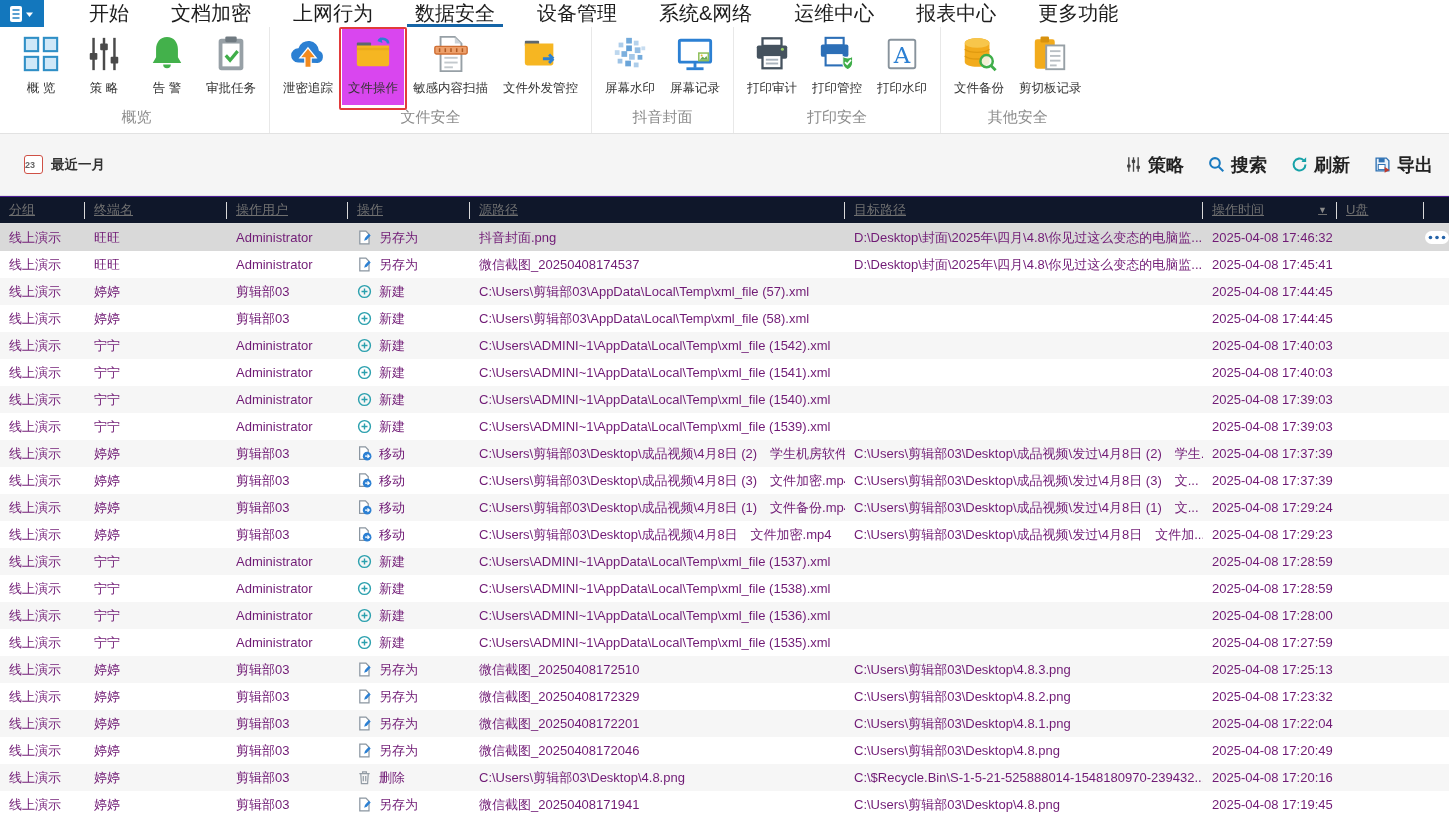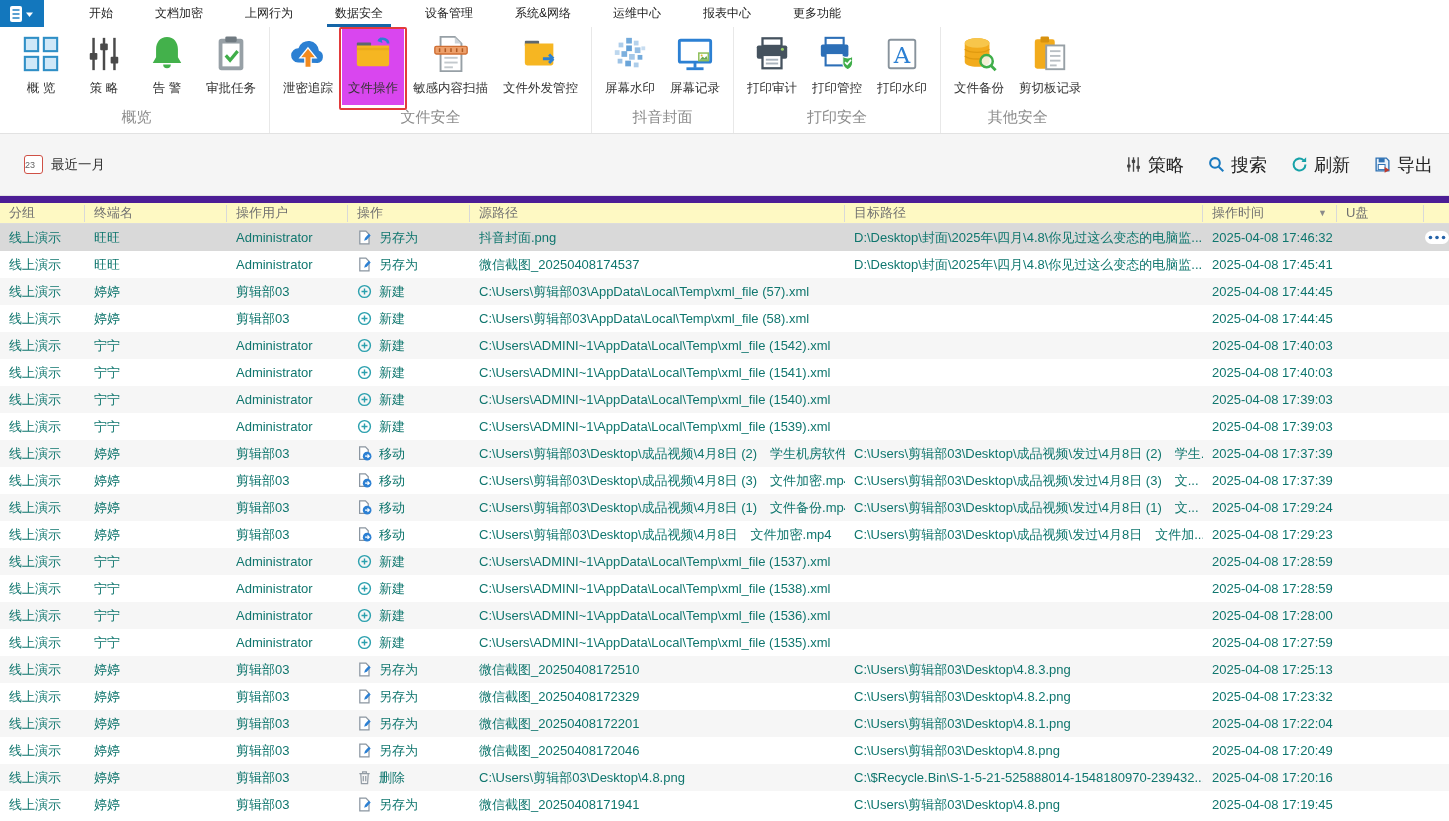--- a/index.html
+++ b/index.html
@@ -5,57 +5,57 @@
   * { box-sizing: border-box; margin: 0; padding: 0; }
   html,body { width:1449px; height:821px; overflow:hidden; background:#fff;
     font-family:"Liberation Sans","DejaVu Sans",sans-serif; }
   .app { width:1449px; height:821px; position:relative; background:#fff; }
 
   
   .menubar { display:flex; align-items:stretch; height:27px; background:#fff; }
   .app-btn { width:44px; background:#1377bd; display:flex; align-items:center; justify-content:center; cursor:pointer; }
   .app-btn svg { width:26px; height:18px; display:block; }
   .tabs { display:flex; margin-left:24px; }
-  .tab { padding:0 21px; font-size:12px; line-height:26px; color:#1c1c1c; position:relative; cursor:pointer; white-space:nowrap; }
+  .tab { padding:0 21px; font-size:20px; line-height:26px; color:#1c1c1c; position:relative; cursor:pointer; white-space:nowrap; }
   .tab.active::after { content:""; position:absolute; left:13px; right:13px; bottom:0; height:3px; background:#1565a7; }
 
   
   .ribbon { display:flex; background:#fff; height:107px; border-bottom:1px solid #e2e2e2; padding-left:4px; }
   .rgroup { display:flex; flex-direction:column; border-right:1px solid #e8e8e8; padding:0 7px; }
   .rgroup:last-child { border-right:none; }
   .rbtns { display:flex; flex:1; align-items:stretch; gap:3px; padding-top:2px; }
   .rbtn { position:relative; display:flex; flex-direction:column; align-items:center; min-width:60px;
           padding:6px 6px 2px; gap:7px; font-size:12.5px; color:#333; cursor:pointer; white-space:nowrap; }
   .rbtn .ricon svg { width:38px; height:38px; display:block; }
   .rbtn.active { background:#d946ef; }
   .red-frame { position:absolute; left:-3px; right:-3px; top:-2px; bottom:-5px;
                border:2px solid #e23b3b; border-radius:2px; pointer-events:none; }
   .rgroup-label { text-align:center; color:#8c8c8c; font-size:15px; padding:3px 0 6px; }
 
   
   .filterbar { height:62px; background:#f5f5f5; border-bottom:1px solid #e3e3e3;
-               display:flex; align-items:center; justify-content:space-between; padding:0 16px 0 24px; }
+               display:flex; align-items:center; justify-content:space-between; padding:0 16px 0 24px;font-weight:bold; }
   .fleft { display:flex; align-items:center; gap:8px; font-size:13.5px; color:#333; cursor:pointer; }
   .cal { width:19px; height:19px; border:1px solid #cf5146; border-radius:3px; background:#fff; position:relative; overflow:hidden; }
   .cal-top { height:5px; background:#d9453a; }
   .cal-day { font-size:9px; text-align:center; color:#666; line-height:12px; }
   .factions { display:flex; gap:24px; font-size:18px; color:#222; }
   .faction { display:flex; align-items:center; gap:6px; cursor:pointer; }
   .faction .icon svg { width:17px; height:17px; display:block; }
 
   
   .grid-cols { display:grid; grid-template-columns:85px 142px 121px 122px 375px 358px 134px 87px 25px; }
-  .thead { height:28px; align-items:center; background:#fef9c3; border-top:7px solid #4c1d95;
-           border-bottom:1px solid #dcdcdc; color:#707070; font-size:13px; }
+  .thead { height:28px; align-items:center; background:#0f172a; border-top:1px solid #4c1d95;
+           border-bottom:1px solid #dcdcdc; color:#707070; font-size:13px;text-decoration:underline; }
   .th { display:flex; align-items:center; justify-content:space-between; padding:0 9px; height:17px;
         border-right:1px solid #d9d9d9; overflow:hidden; white-space:nowrap; cursor:pointer; }
   .th.noborder { border-right:none; }
   .sort-caret { font-size:9px; color:#8a8a8a; margin-left:4px; }
   .tbody { }
-  .tr { height:27px; align-items:center; font-size:13px; color:#0f766e; cursor:pointer; }
+  .tr { height:27px; align-items:center; font-size:13px; color:#701a75; cursor:pointer; }
   .tr:nth-child(odd) { background:#f6f6f6; }
   .tr.selected { background:#d9d9d9; }
   .td { padding:0 9px; overflow:hidden; white-space:nowrap; line-height:27px; height:27px; }
   .td.op { display:flex; align-items:center; gap:7px; line-height:normal; }
   .td.op .icon svg { width:15px; height:15px; display:block; }
   .td.actions { padding:0 2px; display:flex; align-items:center; justify-content:center; line-height:normal; }
   .more { display:inline-flex; align-items:center; background:#fff; border-radius:9px; padding:4px 3px; cursor:pointer; }
   .more svg { width:18px; height:5px; display:block; }
 </style>
 </head>

